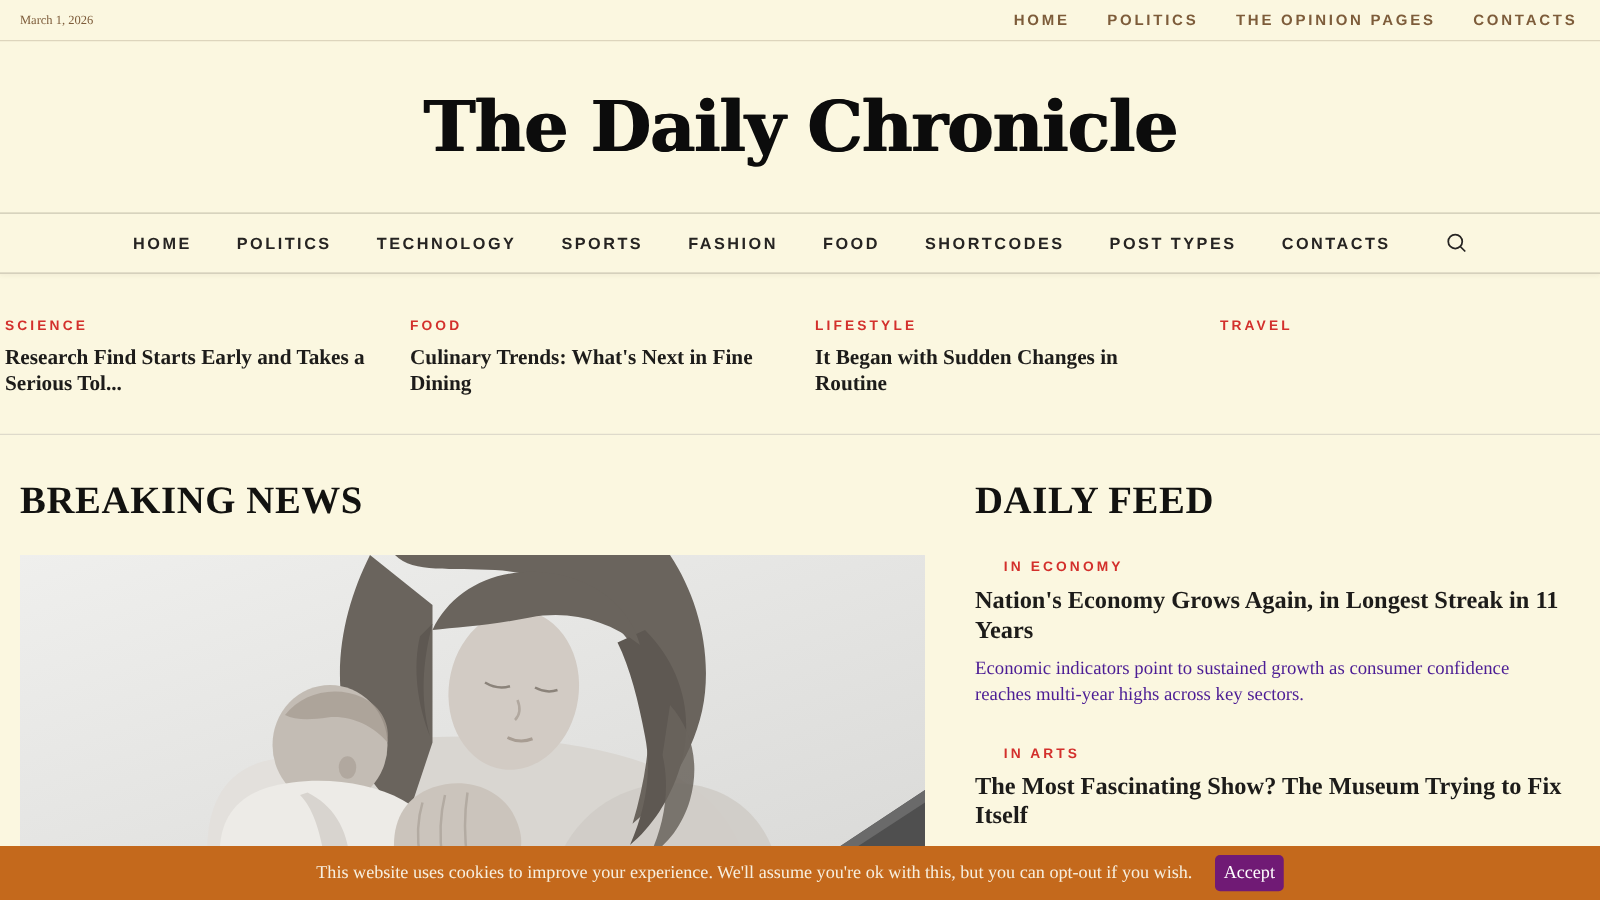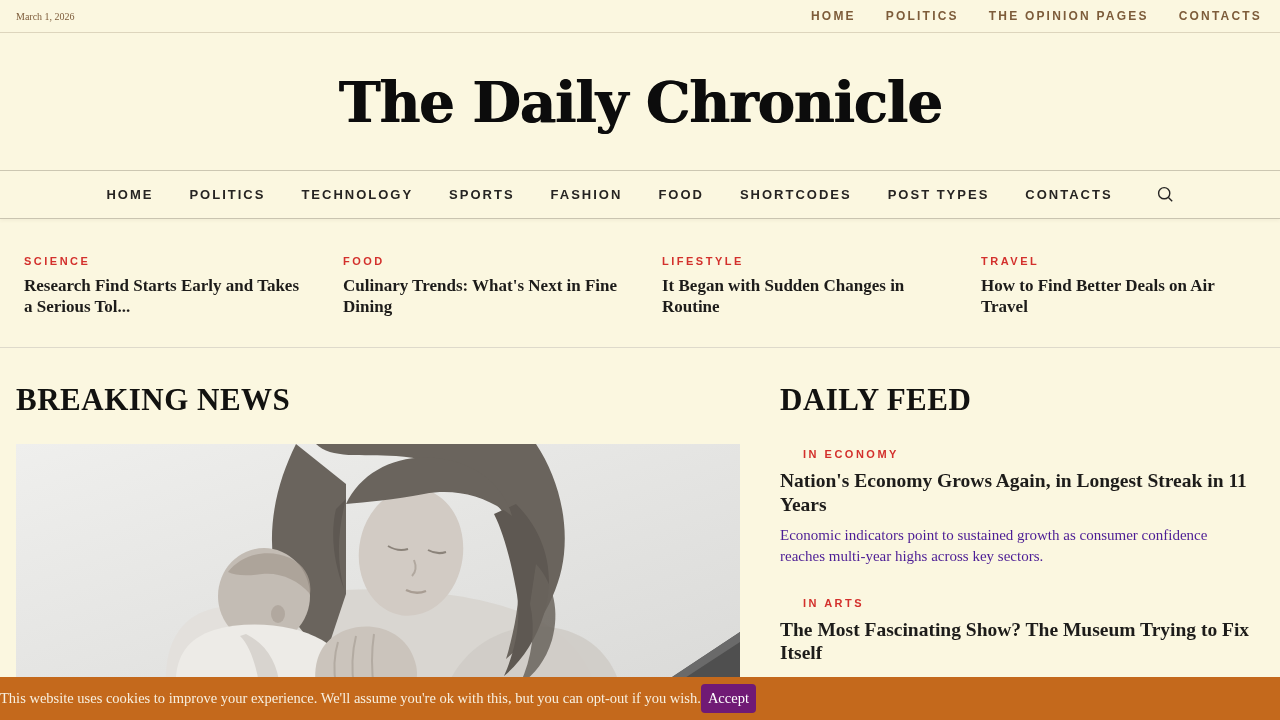--- a/index.html
+++ b/index.html
@@ -51,21 +51,21 @@
   .mainnav a {
     font-size:13px; font-weight:bold; letter-spacing:2px;
     color:#262422; text-decoration:none; cursor:pointer;
   }
   .nav-search { margin-left:8px; cursor:pointer; display:flex; align-items:center; }
   
   .teasers {
     display:grid;
     grid-template-columns:repeat(4, 1fr);
     gap:0 36px;
-    padding:32px 16px 30px 24px;
+    padding:32px 16px 30px 4px;
     border-bottom:1px solid #dedacb;
   }
   .teaser-cat {
     display:inline-block;
     font-size:11px; font-weight:bold; letter-spacing:2.5px;
     color:#d3302c; cursor:pointer;
     font-family:"Liberation Sans", sans-serif;
     margin-bottom:9px;
   }
   .teaser-title {
@@ -106,21 +106,21 @@
   .feed-excerpt {
     font-family:"Liberation Serif", serif;
     font-size:15px; line-height:1.38;
     color:#4c1d95;
     max-width:470px;
   }
   
   .cookiebar {
     position:fixed; left:0; right:0; bottom:0; height:43px;
     background:#c4691c;
-    display:flex; align-items:center; 
+    display:flex; align-items:center; justify-content:center; gap:18px;
     z-index:50;
   }
   .cookie-msg {
     font-family:"Liberation Serif", serif;
     font-size:14.5px; color:#f7efdf;
   }
   .cookie-accept {
     background:#701a75; color:#ffffff;
     font-family:"Liberation Serif", serif;
     font-size:14.5px;
@@ -171,21 +171,20 @@
   <div>
     <span class="teaser-cat">FOOD</span>
     <div class="teaser-title">Culinary Trends: What's Next in Fine Dining</div>
   </div>
   <div>
     <span class="teaser-cat">LIFESTYLE</span>
     <div class="teaser-title">It Began with Sudden Changes in Routine</div>
   </div>
   <div>
     <span class="teaser-cat">TRAVEL</span>
-    <div class="teaser-title">How to Find Better Deals on Air Travel</div>
   </div>
 </div>
 
 <div class="main">
 
   <div class="col-left">
     <h2 class="section-title">BREAKING NEWS</h2>
     <div class="photo">
       <svg width="724" height="245" viewBox="0 0 724 245">
         <defs>

